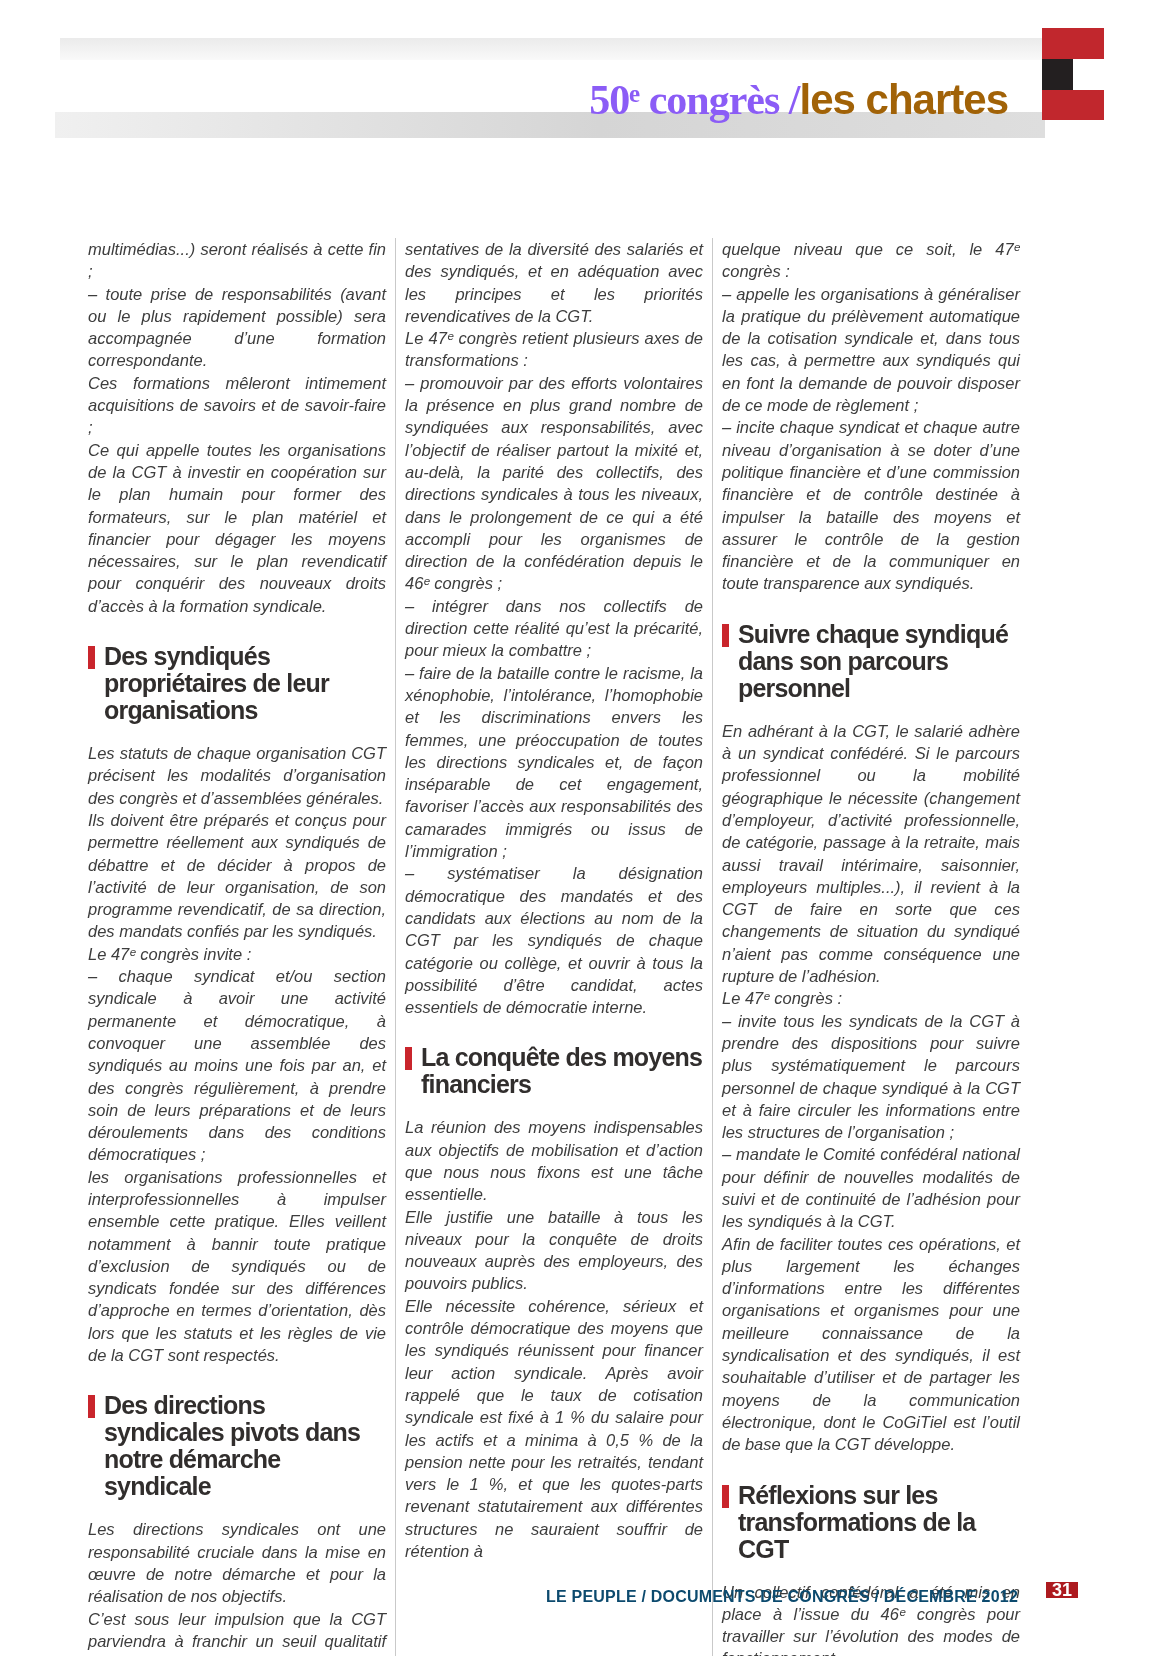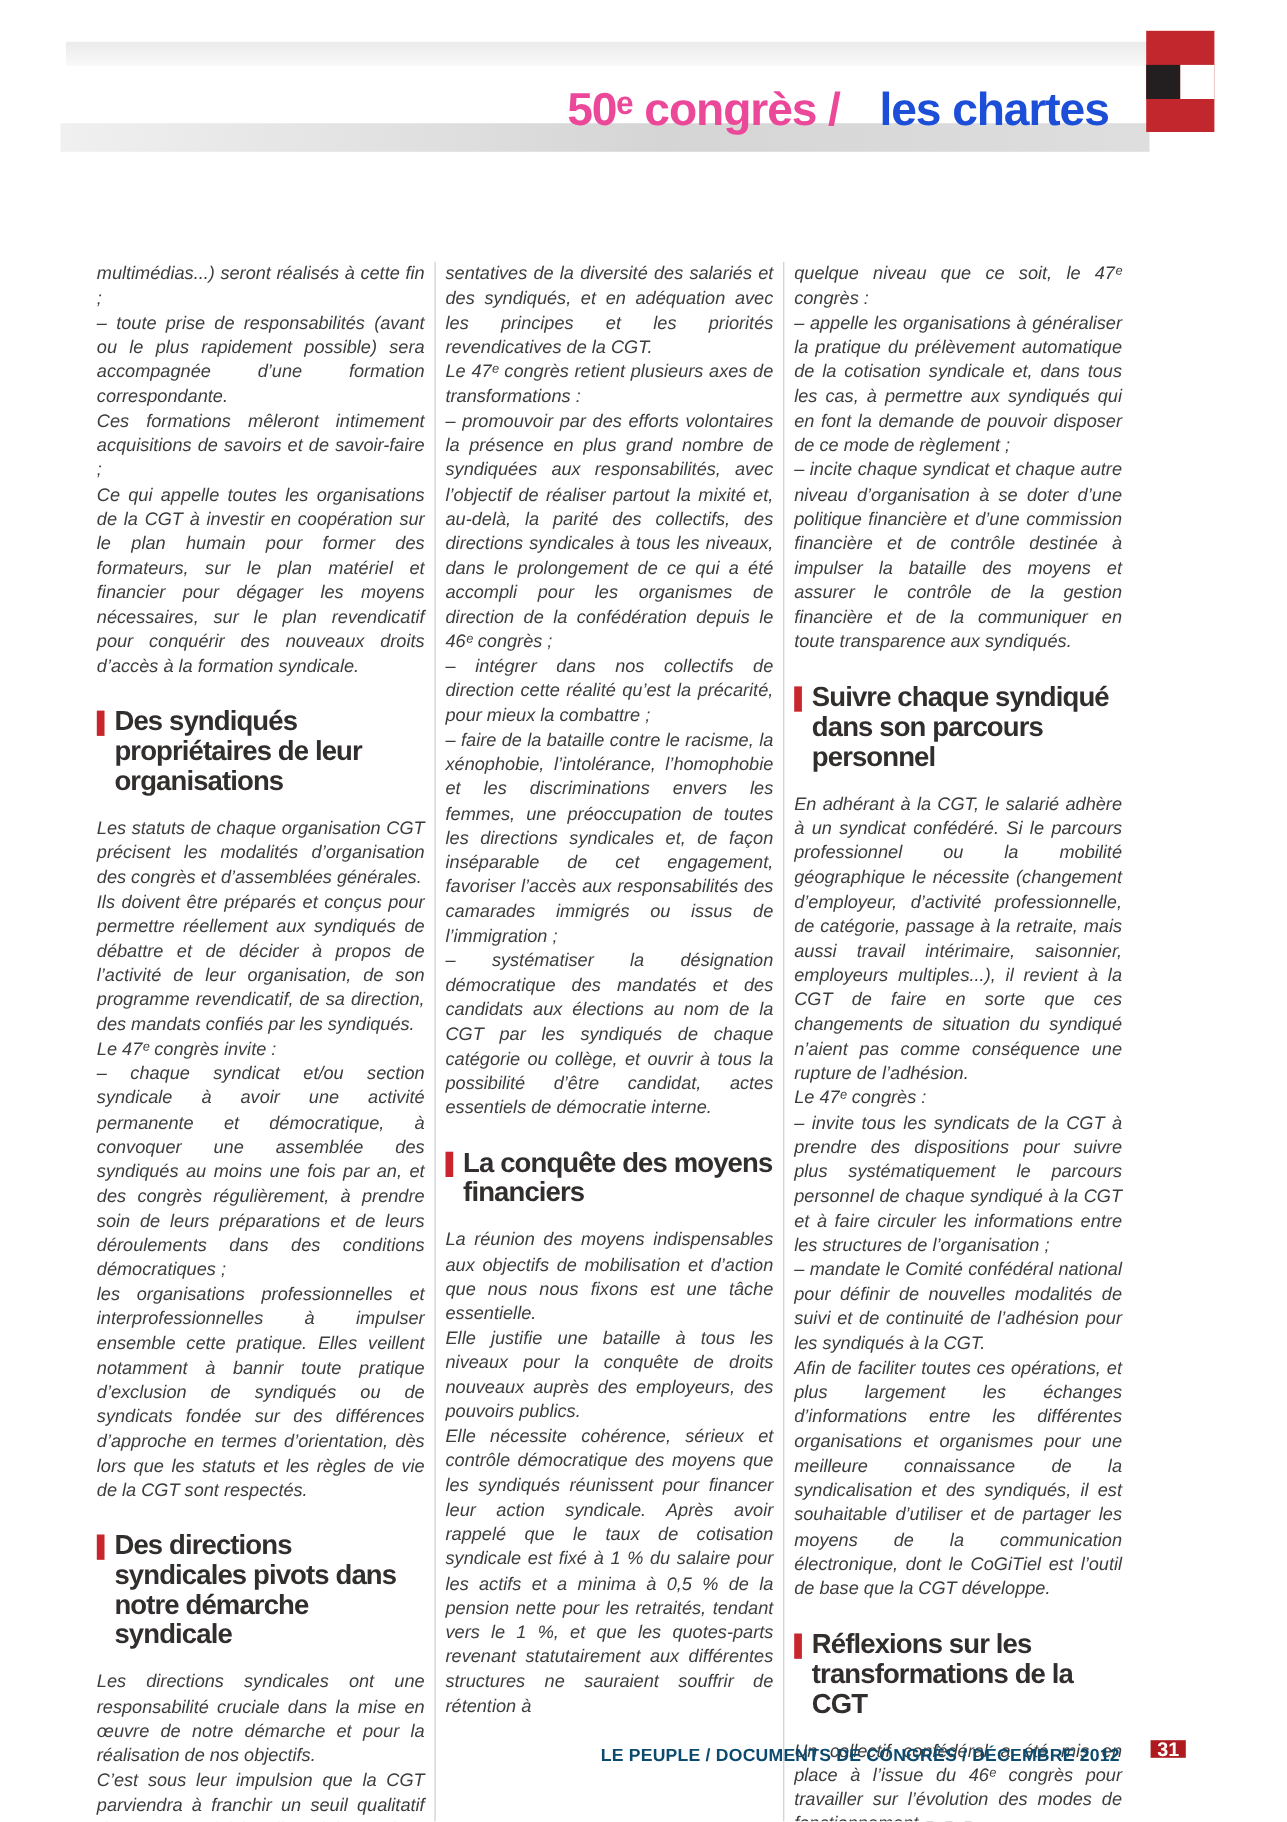--- a/index.html
+++ b/index.html
@@ -6,22 +6,22 @@
   .page{position:relative;width:1170px;height:1656px;background:#ffffff;overflow:hidden;
         font-family:"Liberation Sans","DejaVu Sans",sans-serif;}
 
   
   .band-top{position:absolute;left:60px;top:38px;width:985px;height:22px;
             background:linear-gradient(to bottom,#e7e7e7,#f8f8f8);opacity:.85;}
   .band-main{position:absolute;left:55px;top:112px;width:990px;height:26px;
              background:linear-gradient(to right,#f0f0f0,#d5d5d5 55%,#dedede);}
   .title{position:absolute;top:48px;right:162px;font-size:42px;font-weight:bold;
          letter-spacing:-1px;white-space:nowrap;}
-  .t-gray{color:#ec4899;}
-  .t-red{color:#1d4ed8;margin-left:36px;}
+  .t-gray{color:#8b5cf6;font-family:Liberation Serif, serif;}
+  .t-red{color:#a16207;}
   .ornament{position:absolute;left:1042px;top:28px;width:62px;height:92px;background:#c1272d;}
   .ornament .sq-black{position:absolute;left:0;top:31px;width:31px;height:31px;background:#231f20;}
   .ornament .sq-white{position:absolute;right:0;top:31px;width:31px;height:31px;background:#ffffff;}
 
   
   .columns{position:absolute;left:88px;top:238px;width:932px;display:flex;}
   .col{width:298px;color:#3d3d3d;font-size:16.5px;line-height:22.3px;text-align:justify;}
   .col p{margin:0;font-style:italic;}
   .col h2{margin:26px 0 18px;padding-left:16px;position:relative;color:#312e2d;
           font-size:25px;line-height:27px;font-weight:bold;letter-spacing:-0.8px;text-align:left;}

